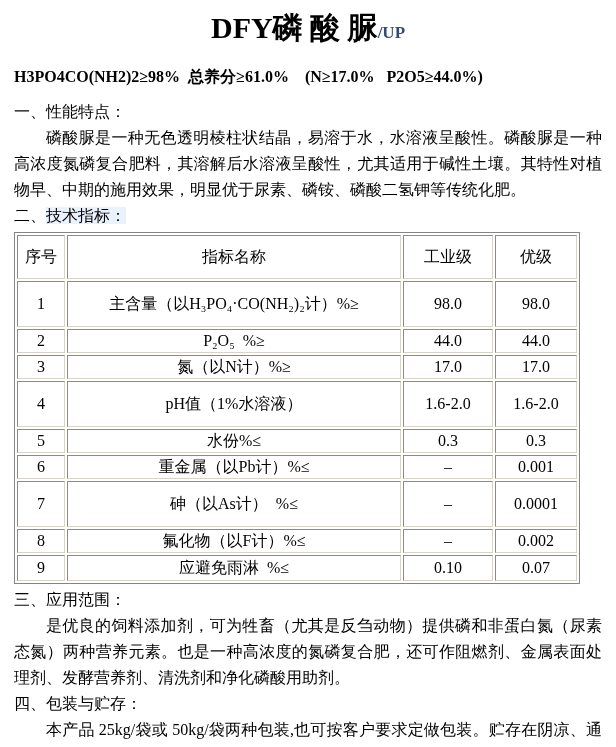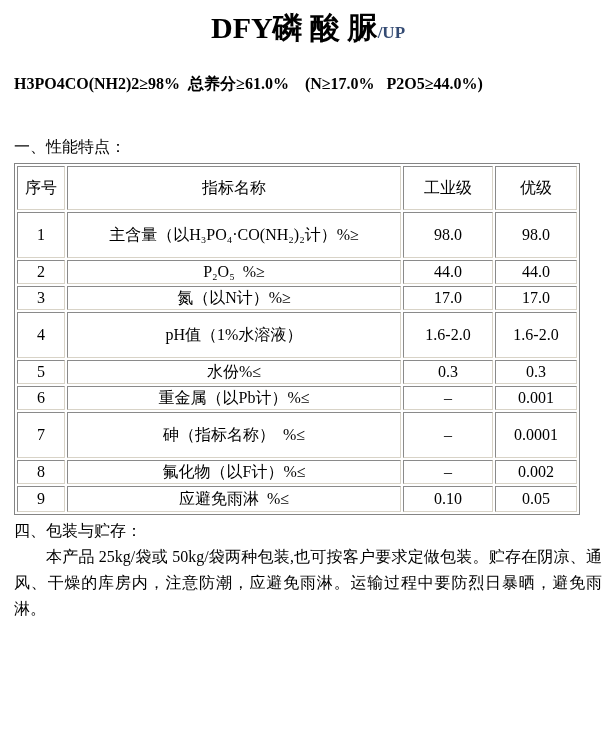--- a/index.html
+++ b/index.html
@@ -24,35 +24,35 @@
     white-space: pre-wrap;
     line-height: 40px;
   }
   .title .suffix {
     font-size: 17px;
     font-weight: bold;
     color: #344b73;
   }
   
   .subtitle {
-    margin-top: 21px;
+    margin-top: 14px;
     font-weight: bold;
     font-size: 16px;
     white-space: pre-wrap;
     line-height: 20px;
   }
   
   .sec-heading {
     margin: 0;
     line-height: 26px;
     font-weight: normal;
     font-size: 16px;
     white-space: pre-wrap;
   }
-  .sec1-heading { margin-top: 40px; }
+  .sec1-heading { margin-top: 12px; }
   .para {
     margin: 0;
     text-indent: 2em;
     text-align: justify;
     line-height: 26px;
     font-size: 16px;
   }
   .hl { background: #eaf3fd; }
   
   table.spec {
@@ -84,21 +84,23 @@
 </head>
 <body>
 
 <div class="page">
 
   <h1 class="title"><span>DFY磷 酸 脲</span><span class="suffix">/UP</span></h1>
 
   <div class="subtitle">H3PO4CO(NH2)2≥98%  总养分≥61.0%    (N≥17.0%   P2O5≥44.0%)</div>
 
   <h2 class="sec-heading sec1-heading">一、性能特点：</h2>
+  <p class="para">磷酸脲是一种无色透明棱柱状结晶，易溶于水，水溶液呈酸性。磷酸脲是一种高浓度氮磷复合肥料，其溶解后水溶液呈酸性，尤其适用于碱性土壤。其特性对植物早、中期的施用效果，明显优于尿素、磷铵、磷酸二氢钾等传统化肥。</p>
 
+  <h2 class="sec-heading"><span>二、</span><span class="hl">技术指标：</span></h2>
 
   <table class="spec">
     <colgroup>
       <col style="width:48px">
       <col style="width:334px">
       <col style="width:90px">
       <col style="width:82px">
     </colgroup>
     <thead>
       <tr>
@@ -140,36 +142,38 @@
       <td>0.3</td>
     </tr>
         <tr>
       <td>6</td>
       <td>重金属（以Pb计）%≤</td>
       <td>–</td>
       <td>0.001</td>
     </tr>
         <tr>
       <td>7</td>
-      <td>砷（指标名称）  %≤</td>
+      <td>砷（以As计）  %≤</td>
       <td>–</td>
       <td>0.0001</td>
     </tr>
         <tr>
       <td>8</td>
       <td>氟化物（以F计）%≤</td>
       <td>–</td>
       <td>0.002</td>
     </tr>
         <tr>
       <td>9</td>
       <td>应避免雨淋  %≤</td>
       <td>0.10</td>
-      <td>0.05</td>
+      <td>0.07</td>
     </tr>
       </tbody>
   </table>
 
+  <h2 class="sec-heading">三、应用范围：</h2>
+  <p class="para">是优良的饲料添加剂，可为牲畜（尤其是反刍动物）提供磷和非蛋白氮（尿素态氮）两种营养元素。也是一种高浓度的氮磷复合肥，还可作阻燃剂、金属表面处理剂、发酵营养剂、清洗剂和净化磷酸用助剂。</p>
 
   <h2 class="sec-heading">四、包装与贮存：</h2>
   <p class="para">本产品 25kg/袋或 50kg/袋两种包装,也可按客户要求定做包装。贮存在阴凉、通风、干燥的库房内，注意防潮，应避免雨淋。运输过程中要防烈日暴晒，避免雨淋。</p>
 
 </div>
 
 </body></html>

